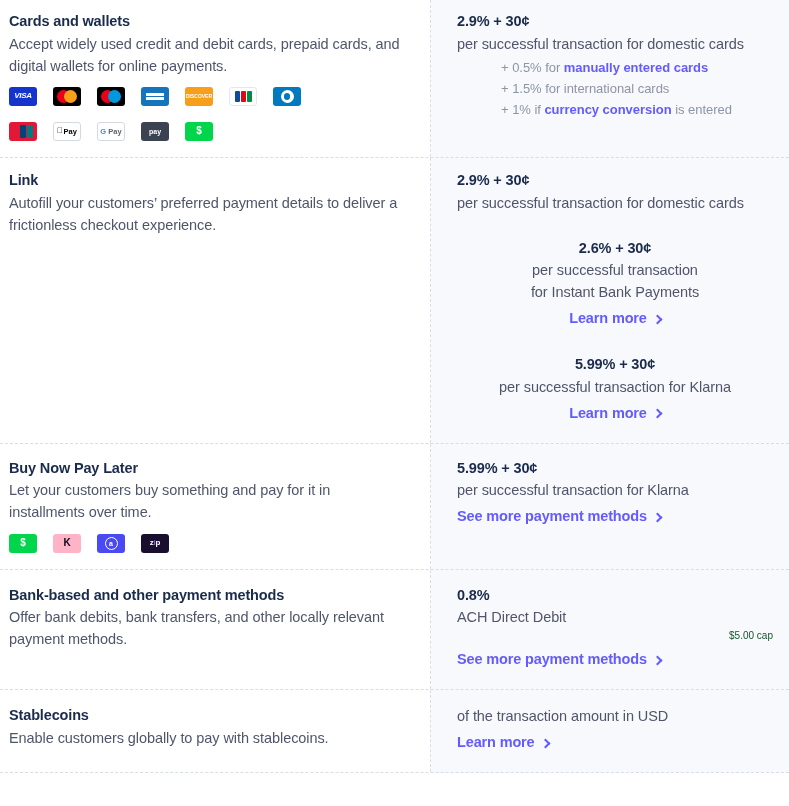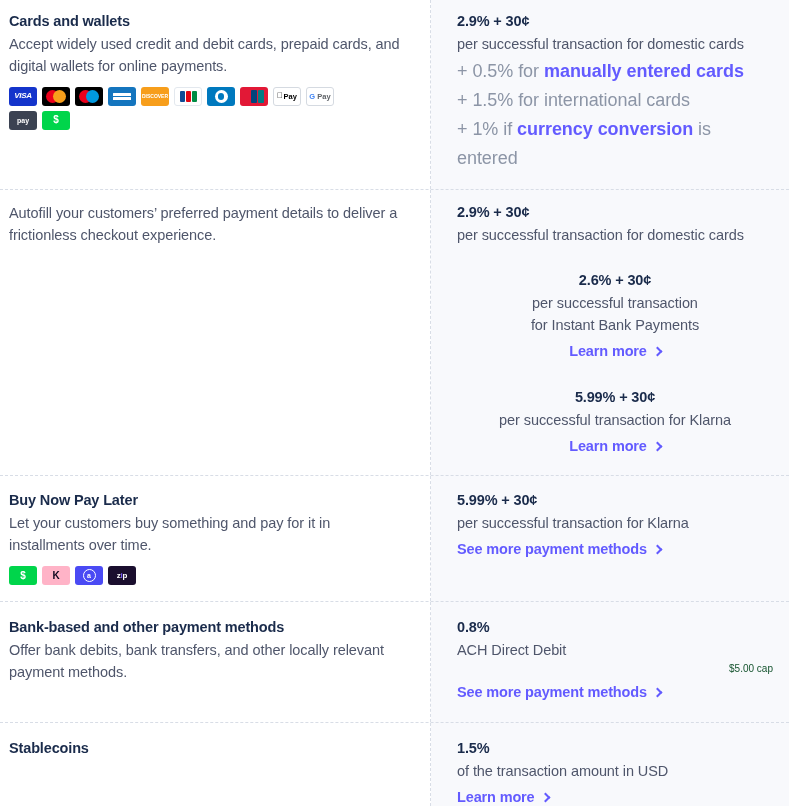--- a/index.html
+++ b/index.html
@@ -70,25 +70,26 @@
     letter-spacing: -0.01em;
   }
   .price-desc {
     font-size: 14.5px;
     font-weight: 400;
     color: #4f566b;
     line-height: 1.52;
     letter-spacing: -0.005em;
   }
   .price-note {
-    font-size: 18px;
+    font-size: 13px;
     font-weight: 400;
     color: #8c95a6;
     line-height: 1.62;
     letter-spacing: -0.003em;
+    margin-left: 44px;
   }
   .price-cap {
     font-size: 10px;
     font-weight: 400;
     color: #14532d;
     line-height: 1.62;
     text-align: right;
   }
   .inline-link {
     color: #635bff;
@@ -119,21 +120,21 @@
     top: 0px;
   }
 
   .price-block { }
   .price-block + .price-block { margin-top: 24px; text-align: center; }
 
   
   .badges {
     display: flex;
     flex-wrap: wrap;
-    gap: 5px;
+    gap: 16px;
     max-width: 330px;
   }
   .badge {
     width: 28px; height: 19px;
     border-radius: 3px;
     display: flex;
     align-items: center;
     justify-content: center;
     overflow: hidden;
     flex: 0 0 auto;
@@ -285,20 +286,21 @@
           <div class="price-note"><span>+ 0.5% for </span><a class="inline-link">manually entered cards</a><span></span></div>
           <div class="price-note"><span>+ 1.5% for international cards</span></div>
           <div class="price-note"><span>+ 1% if </span><a class="inline-link">currency conversion</a><span> is entered</span></div>
         </div>
       </div>
     </div>
   </div>
 
   <div class="row row-link">
     <div class="cell-left">
+      <div class="feature-title">Link</div>
       <div class="feature-desc">Autofill your customers’ preferred payment details to deliver a frictionless checkout experience.</div>
     </div>
     <div class="cell-right">
       <div class="price-block">
         <div class="price-amount">2.9% + 30¢</div>
         <div class="price-desc">per successful transaction for domestic cards</div>
       </div>
       <div class="price-block">
         <div class="price-amount">2.6% + 30¢</div>
         <div class="price-desc">per successful transaction</div>
@@ -364,24 +366,24 @@
           <span>See more payment methods</span>
           <span class="chev"></span>
         </a>
       </div>
     </div>
   </div>
 
   <div class="row row-stable last">
     <div class="cell-left">
       <div class="feature-title">Stablecoins</div>
-    </div>
-    <div class="cell-right">
-      <div class="price-block">
-        <div class="price-amount">1.5%</div>
+      <div class="feature-desc">Enable customers globally to pay with stablecoins.</div>
+    </div>
+    <div class="cell-right">
+      <div class="price-block">
         <div class="price-desc">of the transaction amount in USD</div>
         <a class="learn-more">
           <span>Learn more</span>
           <span class="chev"></span>
         </a>
       </div>
     </div>
   </div>
 </div>
 

